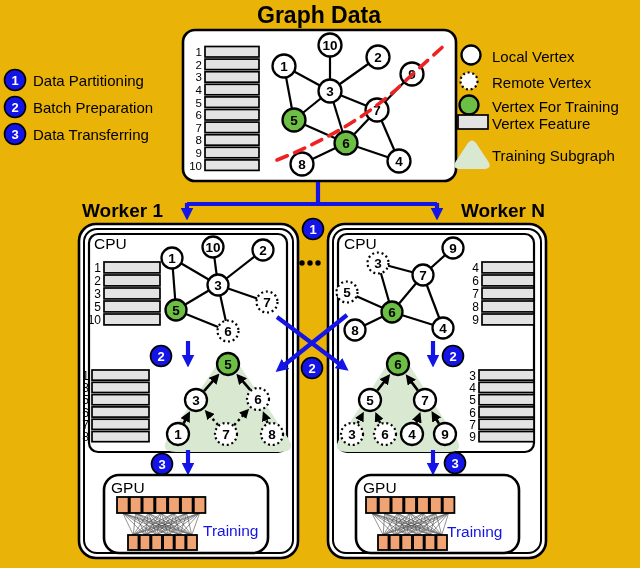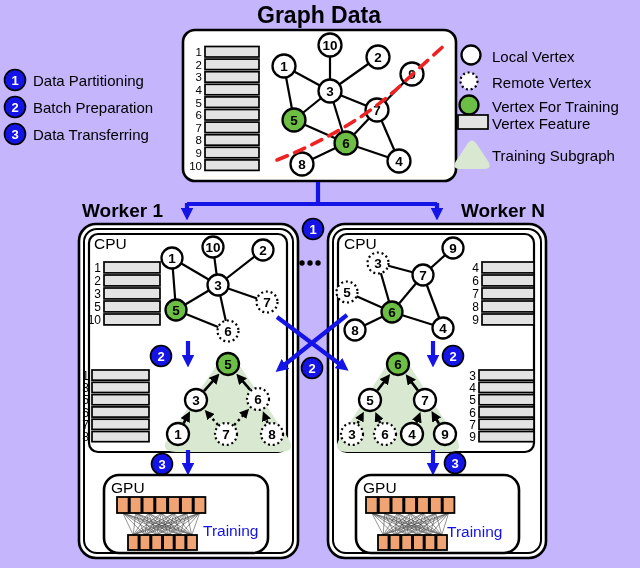--- a/index.html
+++ b/index.html
@@ -1,20 +1,20 @@
 <!DOCTYPE html>
 <html style="--blue: #1414e6; --green: #6cbe45; --blob: #d9e8d0; --gray: #e3e3e3; --orange: #f0a473; --red: #ee2222;"><head>
 <meta charset="utf-8">
 <style>
   :root{
     --blue:#1414e6; --green:#6cbe45; --blob:#d9e8d0;
     --gray:#e3e3e3; --orange:#f0a473; --red:#ee2222;
   }
   html,body{margin:0;padding:0;background:#fff;}
-  .stage{width:640px;height:568px;position:relative;background:#c4b5fd;}
+  .stage{width:640px;height:568px;position:relative;background:#eab308;}
   svg{font-family:"Liberation Sans",sans-serif;}
   svg text{dominant-baseline:central;fill:#000;}
   .box{fill:#fff;stroke:#000;}
   .title{font-size:23px;font-weight:bold;text-anchor:middle;}
   .wname{font-size:19px;font-weight:bold;}
   .boxlabel{font-size:15.5px;}
   .training{font-size:15.5px;fill:var(--blue);}
   .ltext{font-size:15px;}
   .edge{stroke:#000;stroke-width:2.2;}
   .node{fill:#fff;stroke:#000;stroke-width:2.3;}

